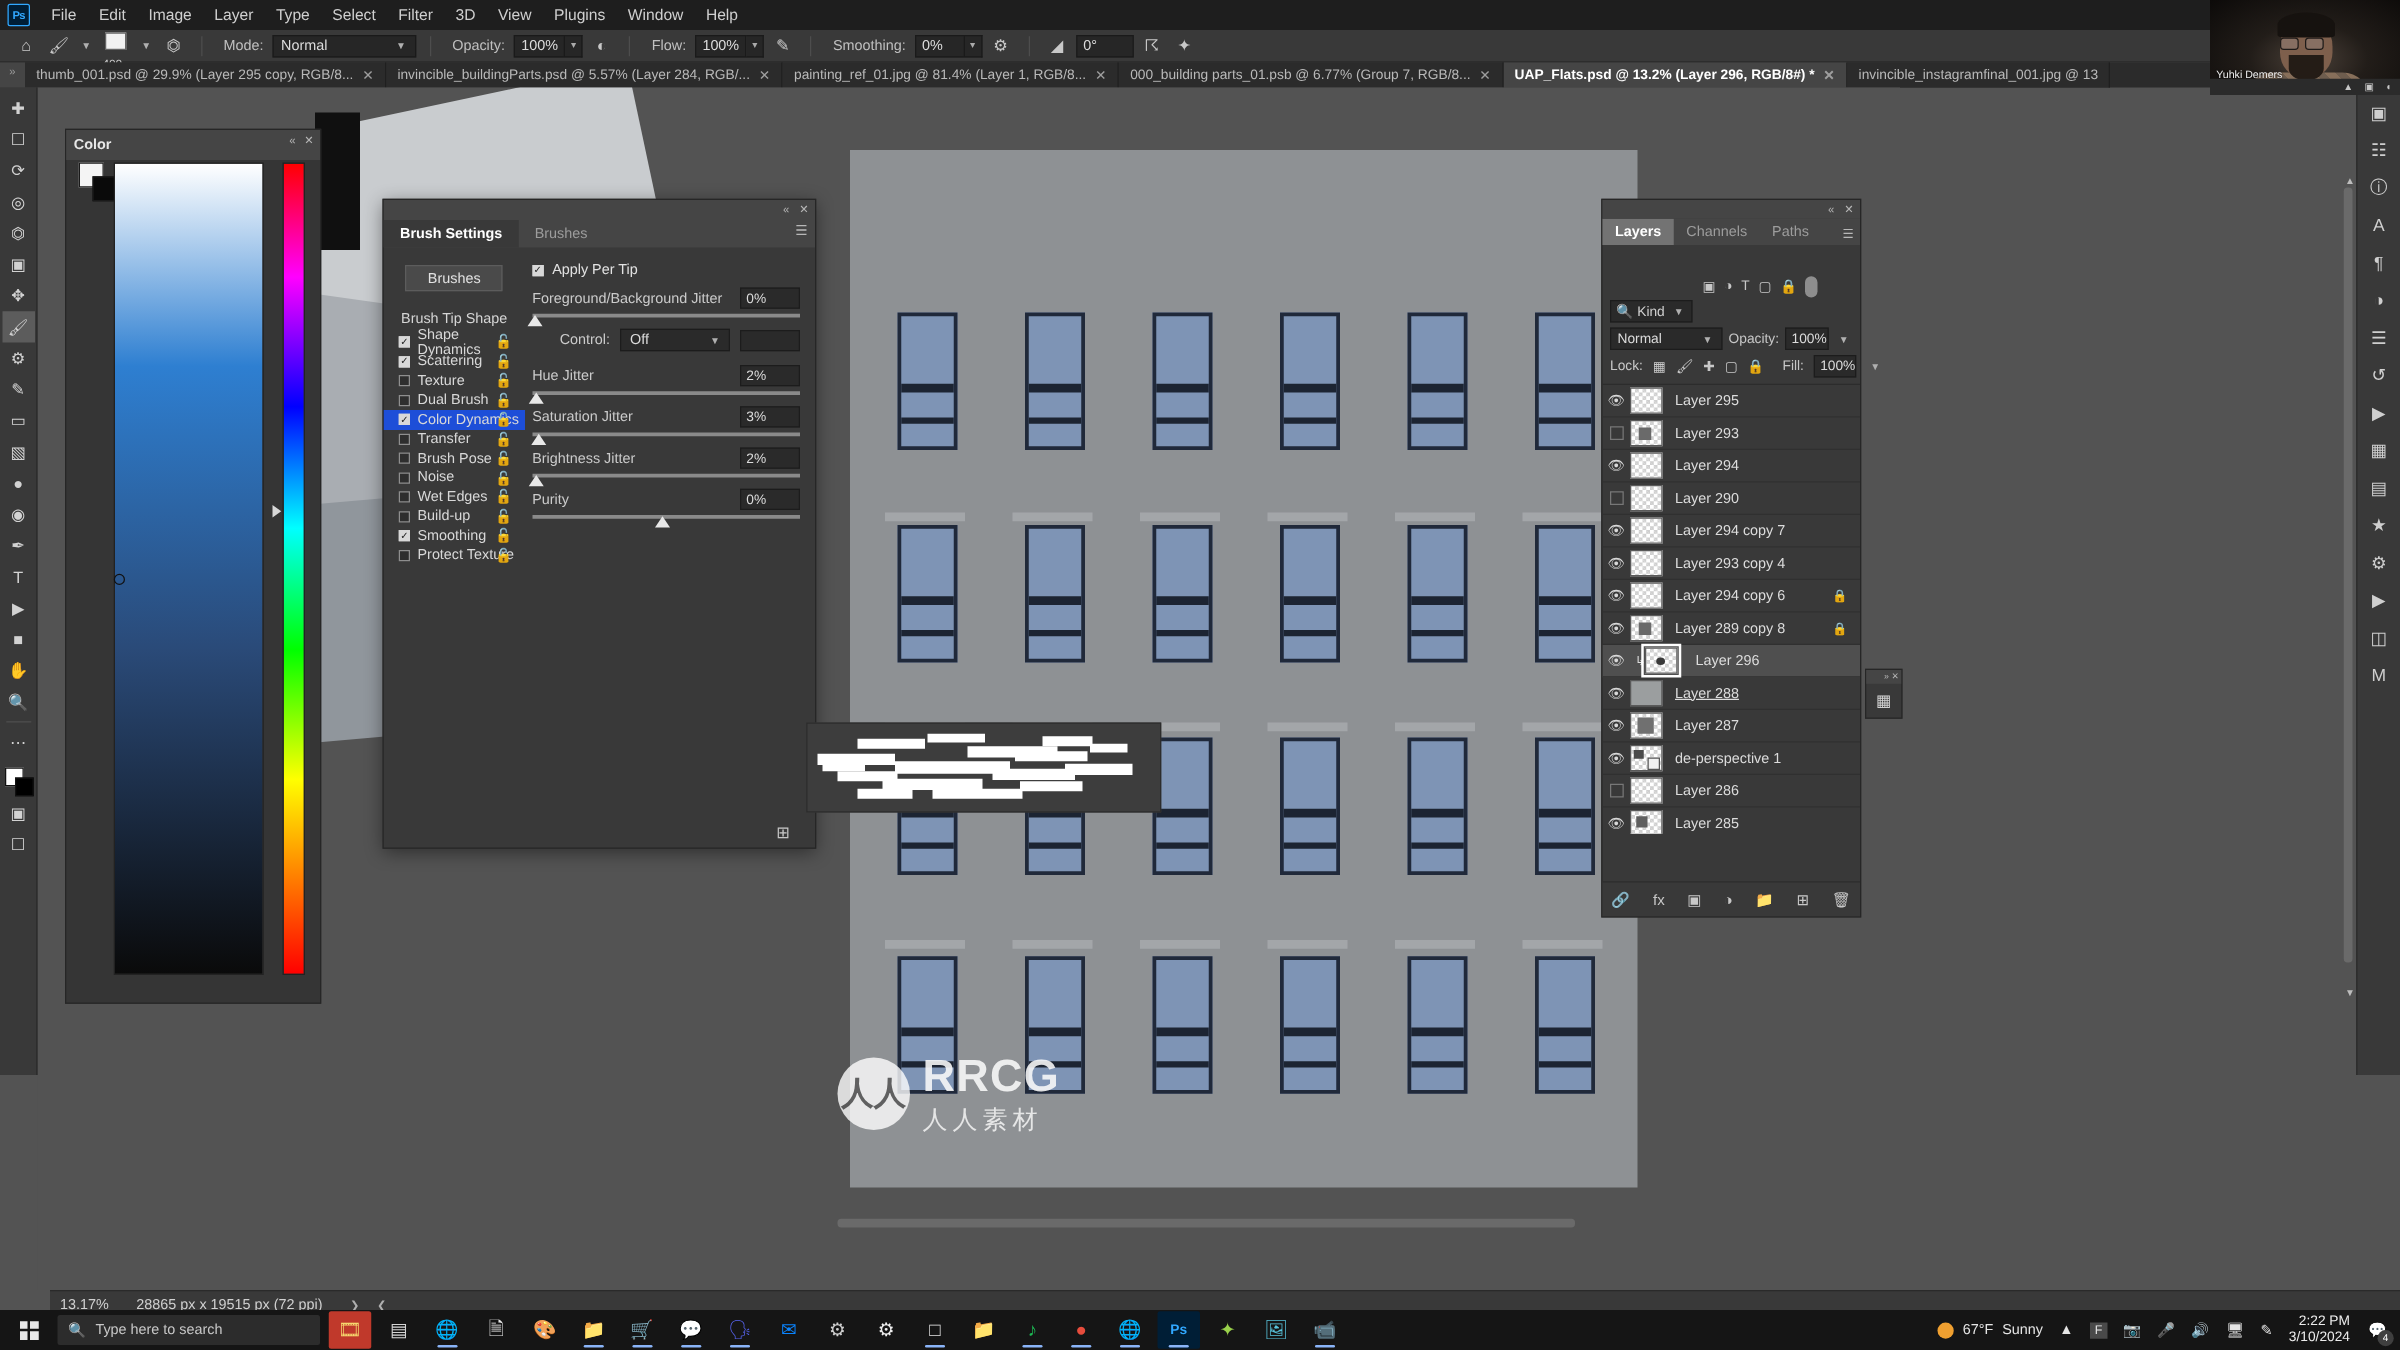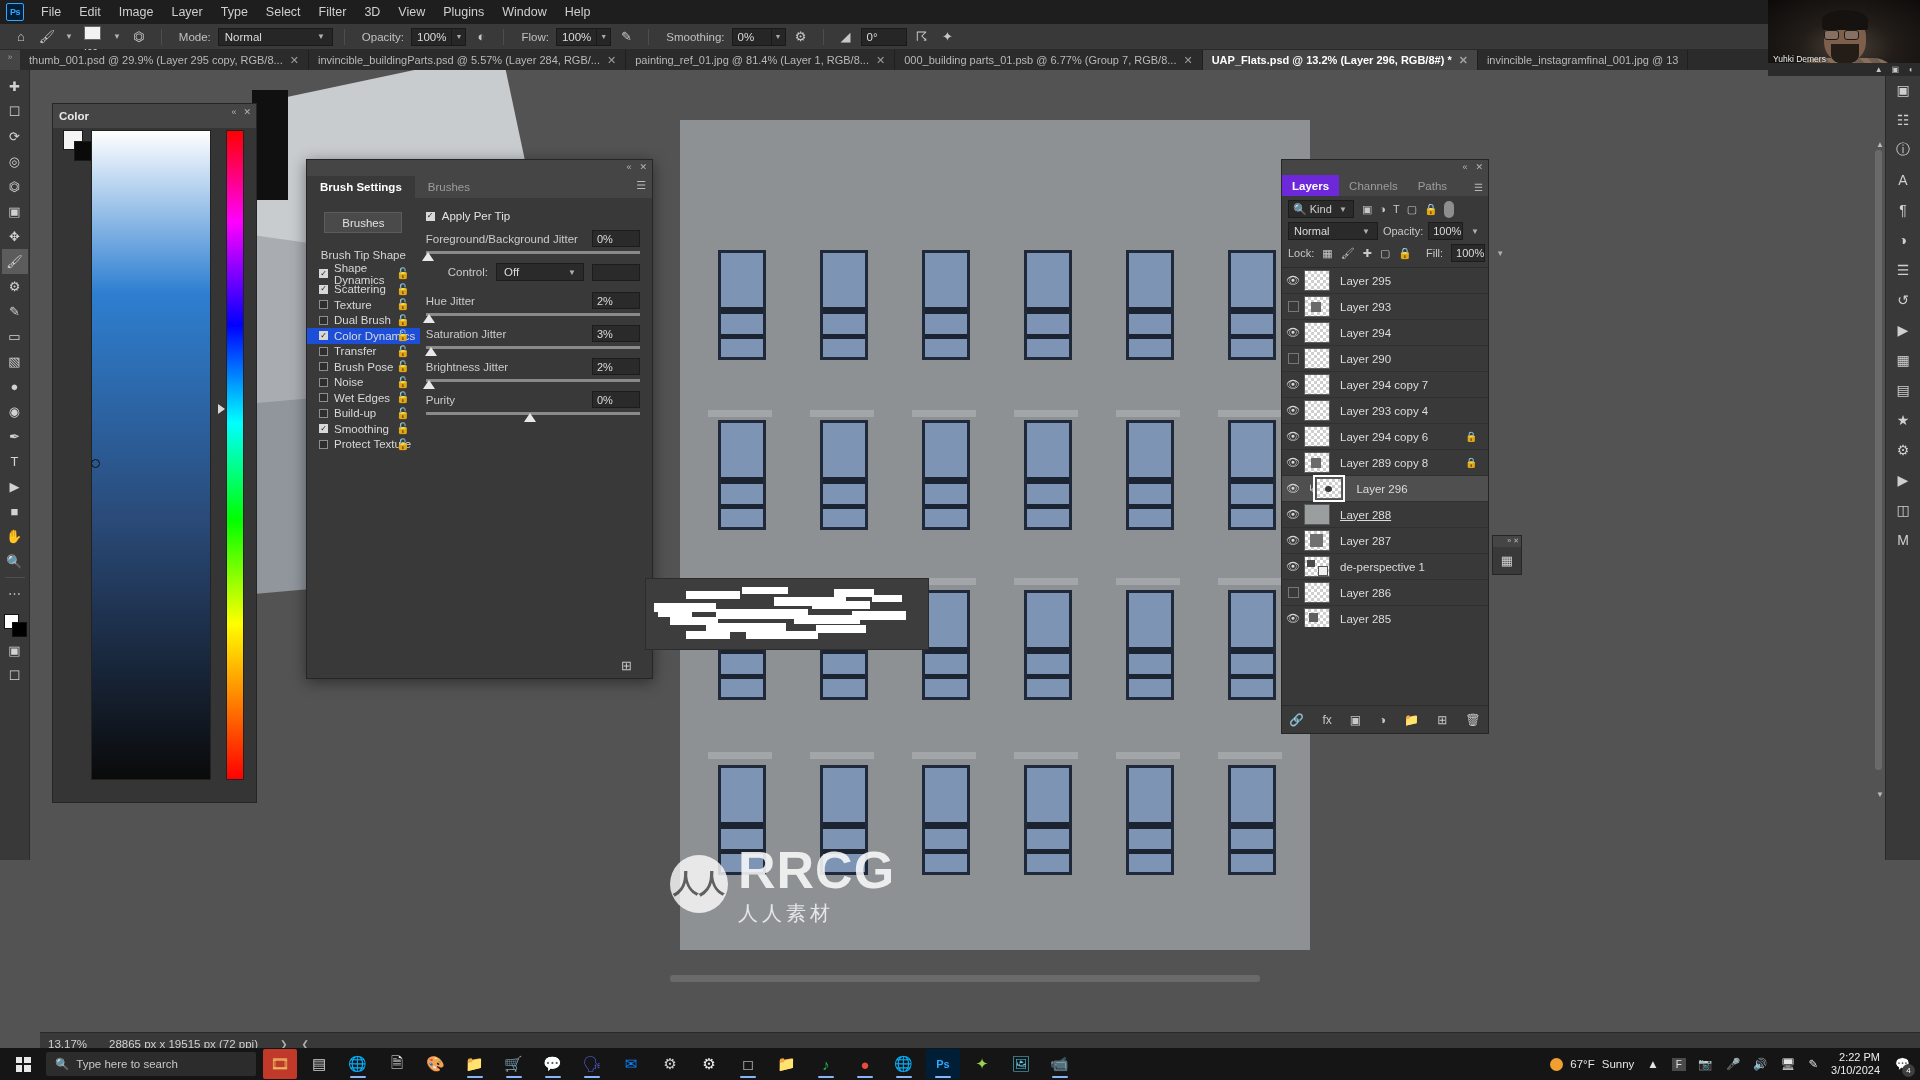--- a/index.html
+++ b/index.html
@@ -124,21 +124,21 @@
     position: absolute; left: 640px; top: 770px;
     display: flex; align-items: center; gap: 10px;
     opacity: 0.88; pointer-events: none;
   }
   .rrcg-circle {
     width: 58px; height: 58px; border-radius: 50%;
     background: rgba(255,255,255,0.9);
     display: flex; align-items: center; justify-content: center;
     color: #5a5a5a; font-size: 26px; font-weight: bold;
   }
-  .rrcg-text { font-size: 52px; font-weight: bold; color: #fafafa; letter-spacing: 1px; }
+  .rrcg-text { font-size: 36px; font-weight: bold; color: #fafafa; letter-spacing: 1px; }
   .rrcg-sub { font-size: 20px; color: #f2f2f2; letter-spacing: 4px; }
 
   
   .toolbar {
     position: absolute; top: 70px; left: 0; width: 30px; height: 790px;
     background: #393939; border-right: 1px solid #2a2a2a;
     display: flex; flex-direction: column; align-items: center; padding-top: 4px;
   }
   .tool {
     width: 26px; height: 25px; display: flex; align-items: center; justify-content: center;
@@ -324,32 +324,32 @@
   .lp-titlebar { height: 15px; background: #454545; position: relative; }
   .lp-titlebar .ctrls {
     position: absolute; right: 5px; top: 2px; display: flex; gap: 8px;
     font-size: 9px; color: #b5b5b5;
   }
   .lp-tabs { height: 21px; background: #454545; display: flex; align-items: stretch; }
   .lp-tab {
     padding: 0 10px; display: flex; align-items: center;
     font-size: 11.5px; color: #9d9d9d;
   }
-  .lp-tab.active { background: #6d28d9; color: #ffffff; font-weight: bold; }
+  .lp-tab.active { background: #737373; color: #ffffff; font-weight: bold; }
   .lp-menu {
     position: absolute; right: 5px; top: 24px; font-size: 10px; color: #b8b8b8;
     line-height: 0.85;
   }
   .lp-filter {
     display: flex; align-items: center; gap: 0; padding: 4px 6px;
   }
   .lp-kind {
     width: 66px; height: 18px; background: #2a2a2a; border: 1px solid #1c1c1c;
     display: flex; align-items: center; justify-content: space-between;
-    padding: 0 3px 0 4px; font-size: 11px; color: #d0d0d0;
+    padding: 0 3px 0 4px; font-size: 11px; color: #d0d0d0; margin-top: 40px;
   }
   .lp-kind-icons { display: flex; align-items: center; gap: 7px; margin-left: 8px; }
   .lp-ki { font-size: 11px; color: #c8c8c8; }
   .lp-toggle {
     width: 10px; height: 17px; border-radius: 5px; background: #8e8e8e; margin-left: 6px;
   }
   .lp-blend {
     display: flex; align-items: center; padding: 0 6px 4px 6px; gap: 5px;
   }
   .lp-blend-sel {

